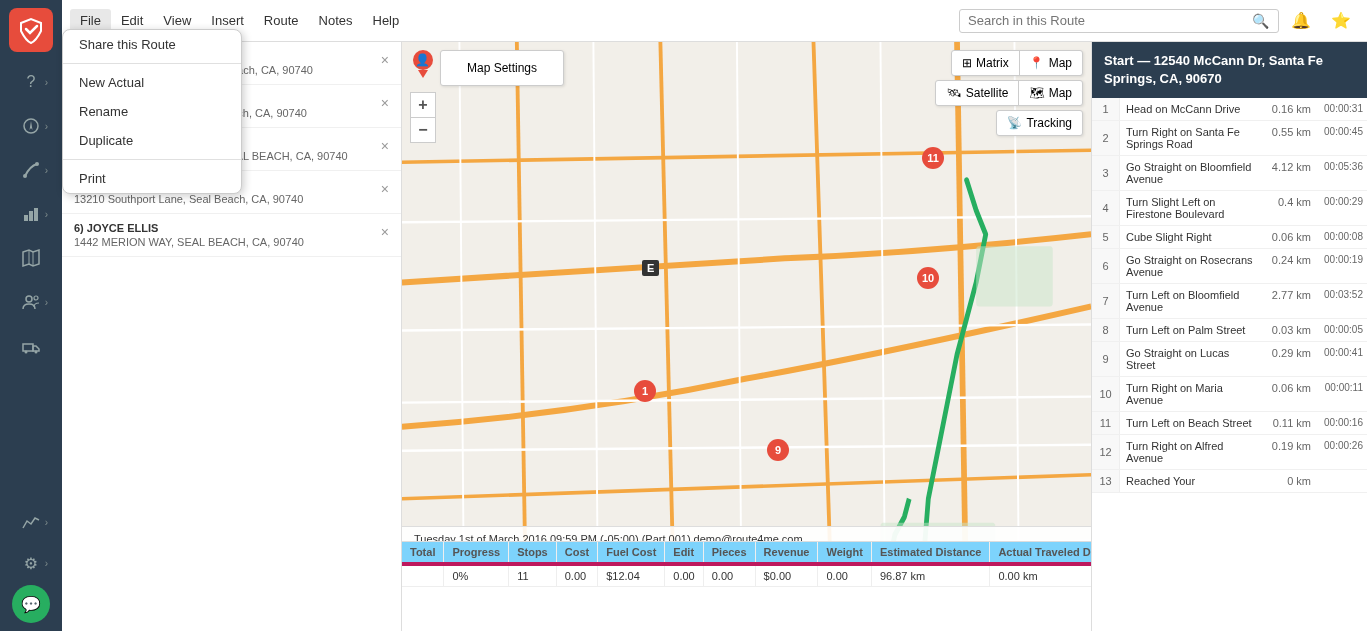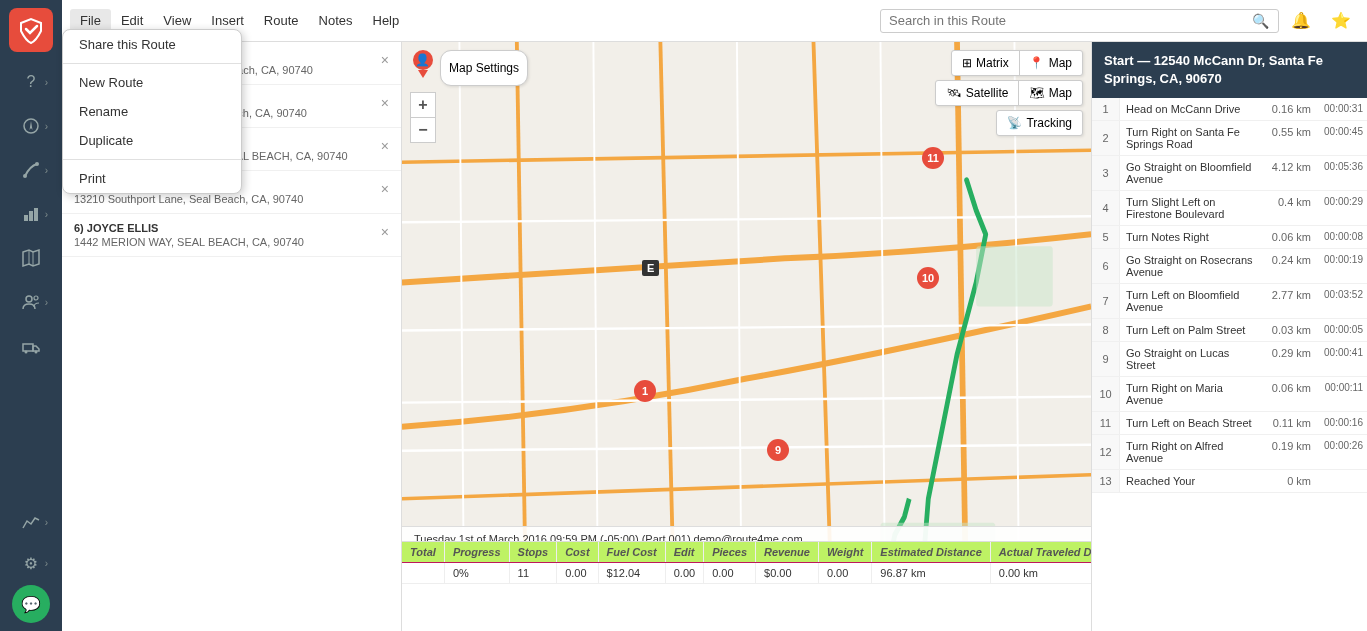--- a/index.html
+++ b/index.html
@@ -90,21 +90,21 @@
       border-radius: 3px;
     }
     .menu-item.active { background: #e8e8e8; }
     .search-bar {
       margin-left: auto;
       display: flex;
       align-items: center;
       border: 1px solid #ccc;
       border-radius: 3px;
       padding: 3px 8px;
-      width: 399px;
+      width: 320px;
       background: white;
     }
     .search-bar input {
       border: none;
       outline: none;
       font-size: 13px;
       flex: 1;
       color: #999;
     }
     .menu-icon-btn {
@@ -195,22 +195,22 @@
       position: absolute;
       top: 8px;
       left: 8px;
       z-index: 10;
       display: flex;
       gap: 4px;
     }
     .map-tool-btn {
       background: white;
       border: 1px solid #ccc;
-      border-radius: 11px;
-      padding: 5px 8px;
+      border-radius: 3px;
+      padding: 5px 26px;
       font-size: 12px;
       cursor: pointer;
       display: flex;
       align-items: center;
       gap: 4px;
       box-shadow: 1px 1px 3px rgba(0,0,0,0.1);
     }
 
     .map-top-right {
       position: absolute;
@@ -284,29 +284,28 @@
       border-top: 1px solid #ddd;
       overflow: auto;
       flex-shrink: 0;
     }
     #bottom-table table {
       width: 100%;
       border-collapse: collapse;
       font-size: 11px;
     }
     #bottom-table th {
-      background: #bef264;
+      background: #7dd3fc;
       padding: 4px 8px;
       text-align: left;
-      border-bottom: 1px solid #be185d;
+      border-bottom: 4px solid #be185d;
       border-right: 1px solid #eee;
       font-weight: bold;
       color: #555;
       white-space: nowrap;
-      font-style: italic;
     }
     #bottom-table td {
       padding: 4px 8px;
       border-bottom: 1px solid #eee;
       border-right: 1px solid #eee;
       color: #333;
       white-space: nowrap;
     }
 
     
@@ -529,21 +528,21 @@
   </div>
         </div>
     </div>
 
     <div id="dropdown-menu">
       <div class="dropdown-item">
         <span>Share this Route</span>
       </div>
       <div class="dropdown-separator"></div>
       <div class="dropdown-item">
-        <span>New Route</span>
+        <span>New Actual</span>
       </div>
       <div class="dropdown-item">
         <span>Rename</span>
       </div>
       <div class="dropdown-item">
         <span>Duplicate</span>
       </div>
       <div class="dropdown-separator"></div>
       <div class="dropdown-item">
         <span>Print</span>
@@ -712,21 +711,21 @@
     <div class="dir-time">00:05:36</div>
   </div>
           <div class="direction-row">
     <div class="dir-num">4</div>
     <div class="dir-text">Turn Slight Left on Firestone Boulevard</div>
     <div class="dir-dist">0.4 km</div>
     <div class="dir-time">00:00:29</div>
   </div>
           <div class="direction-row">
     <div class="dir-num">5</div>
-    <div class="dir-text">Turn Notes Right</div>
+    <div class="dir-text">Cube Slight Right</div>
     <div class="dir-dist">0.06 km</div>
     <div class="dir-time">00:00:08</div>
   </div>
           <div class="direction-row">
     <div class="dir-num">6</div>
     <div class="dir-text">Go Straight on Rosecrans Avenue</div>
     <div class="dir-dist">0.24 km</div>
     <div class="dir-time">00:00:19</div>
   </div>
           <div class="direction-row">

